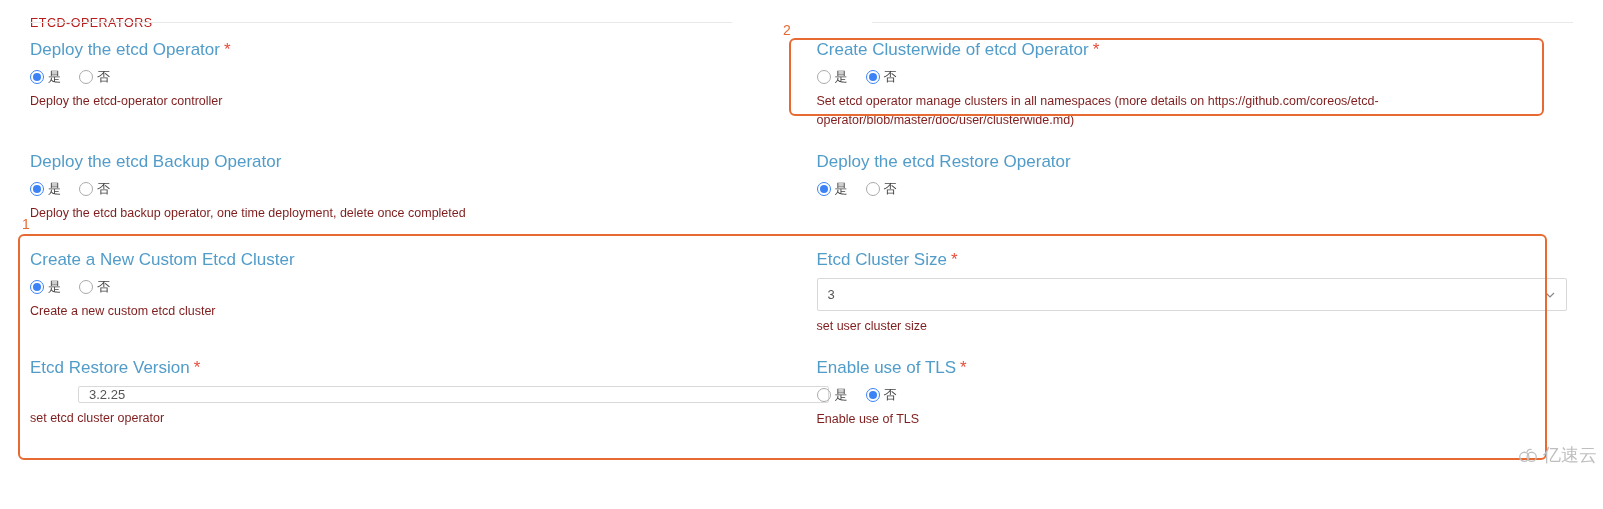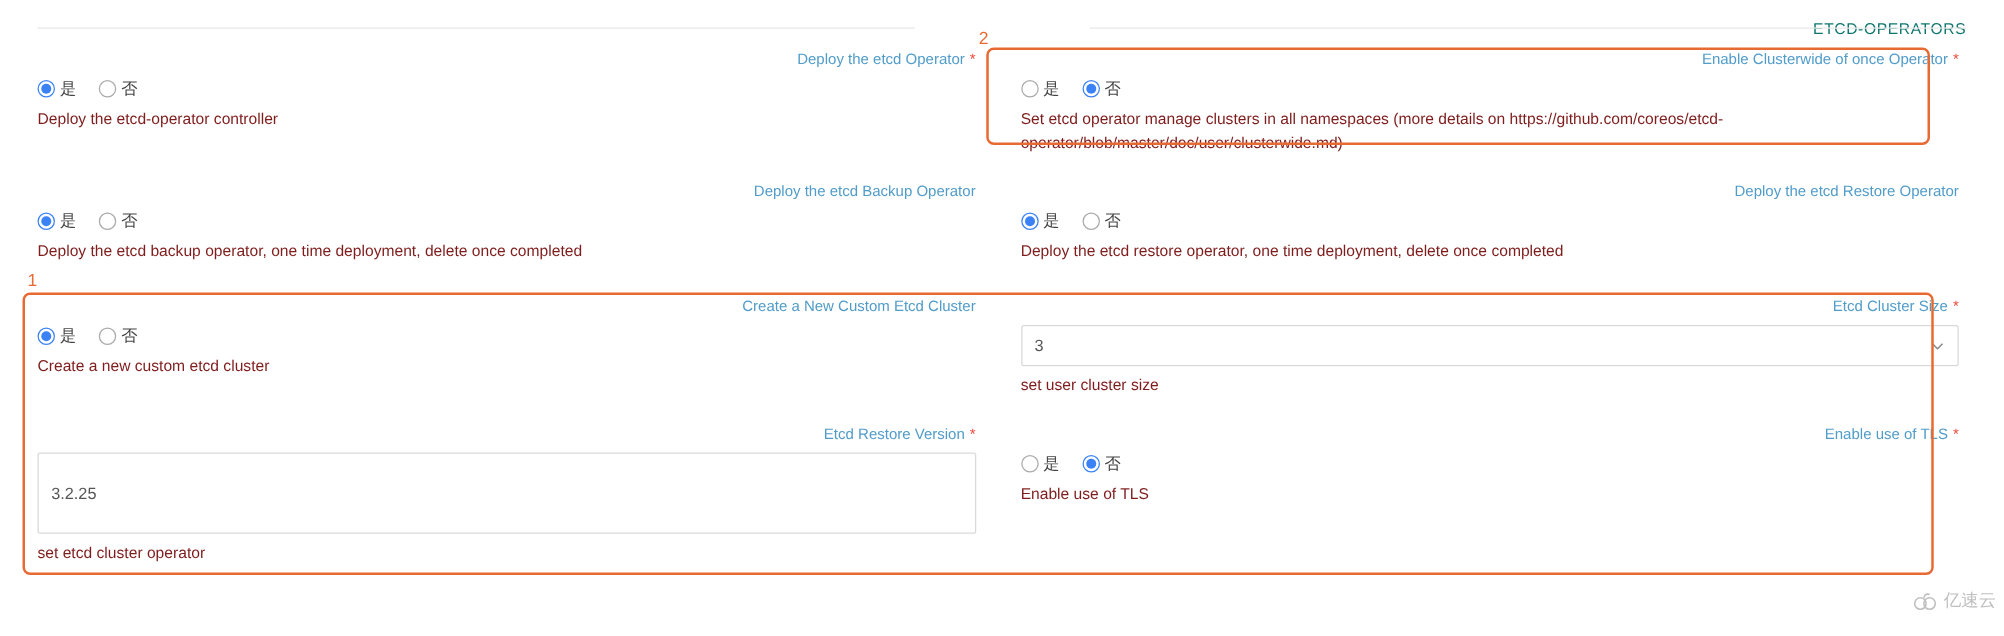--- a/index.html
+++ b/index.html
@@ -7,44 +7,43 @@
       font-family: "Microsoft YaHei", "PingFang SC", -apple-system, sans-serif;
       font-size: 13px;
       color: #555;
       background: #fff;
       padding: 0;
       width: 1603px;
       position: relative;
     }
     .container { padding: 10px 30px 20px 30px; }
     .section-title {
-      text-align: right;
-      color: #0f766e;
+      text-align: left;
+      color: #b91c1c;
       letter-spacing: 0.5px;
       font-size: 12.5px;
       padding: 6px 0 10px 0;
       position: relative;
     }
     .section-title::before, .section-title::after {
       content: "";
       position: absolute;
       top: 12px;
       height: 1px;
       background: #e8e8e8;
     }
     .section-title.withline::before { left: 0; right: calc(50% + 70px); }
     .section-title.withline::after { right: 0; left: calc(50% + 70px); }
     .row { display: flex; gap: 30px; margin-bottom: 22px; }
     .col { flex: 1; }
     .label {
       color: #519cc9;
-      font-size: 12px;
+      font-size: 17px;
       margin-bottom: 8px;
       display: block;
-      text-align: right;
     }
     .required { color: #e74c3c; margin-left: 4px; }
     .radio-group { display: flex; gap: 18px; margin-bottom: 6px; align-items: center; }
     .radio-item { display: inline-flex; align-items: center; gap: 4px; cursor: pointer; }
     .radio-circle {
       width: 14px; height: 14px;
       border: 1px solid #aaa;
       border-radius: 50%;
       display: inline-flex;
       align-items: center;
@@ -56,25 +55,26 @@
       content: "";
       width: 8px; height: 8px;
       background: #3b82f6;
       border-radius: 50%;
     }
     .radio-label { color: #444; font-size: 13px; }
     .helptext { color: #7f1d1d; font-size: 12.5px; line-height: 1.5; }
     .input-text {
       width: 100%;
       border: 1px solid #d9d9d9;
-      padding: 24px 10px;
+      padding: 0 10px;
       font-size: 13px;
       color: #555;
       background: #fff;
       border-radius: 2px;
+      margin-left: 48px;
     }
     .select-wrap {
       width: 100%;
       border: 1px solid #d9d9d9;
       padding: 8px 10px;
       font-size: 13px;
       color: #555;
       background: #fff;
       border-radius: 2px;
       display: flex;
@@ -98,21 +98,21 @@
       color: #e86a33;
       font-size: 14px;
       font-weight: 500;
       z-index: 6;
     }
     .watermark {
       position: absolute;
       right: 6px;
       bottom: 4px;
       color: #bfbfbf;
-      font-size: 14px;
+      font-size: 18px;
       display: flex;
       align-items: center;
       gap: 4px;
       z-index: 10;
     }
     .watermark-icon {
       width: 22px; height: 18px;
       display: inline-flex;
     }
     .spacer { height: 6px; }
@@ -140,21 +140,21 @@
         <span class="radio-item">
           <span class="radio-circle"></span>
           <span class="radio-label">否</span>
         </span>
       </div>
       <div class="helptext">Deploy the etcd-operator controller</div>
     </div>
 
     <div class="col col-inner">
       <span class="label">
-        <span>Enable Clusterwide of once Operator</span><span class="required">*</span>
+        <span>Create Clusterwide of etcd Operator</span><span class="required">*</span>
       </span>
       <div class="radio-group">
         <span class="radio-item">
           <span class="radio-circle"></span>
           <span class="radio-label">是</span>
         </span>
         <span class="radio-item">
           <span class="radio-circle checked"></span>
           <span class="radio-label">否</span>
         </span>
@@ -184,21 +184,20 @@
       <div class="radio-group">
         <span class="radio-item">
           <span class="radio-circle checked"></span>
           <span class="radio-label">是</span>
         </span>
         <span class="radio-item">
           <span class="radio-circle"></span>
           <span class="radio-label">否</span>
         </span>
       </div>
-      <div class="helptext">Deploy the etcd restore operator, one time deployment, delete once completed</div>
     </div>
   </div>
 
 
   <div class="spacer"></div>
 
   <div class="row">
     <div class="col col-inner">
       <span class="label">Create a New Custom Etcd Cluster</span>
       <div class="radio-group">

